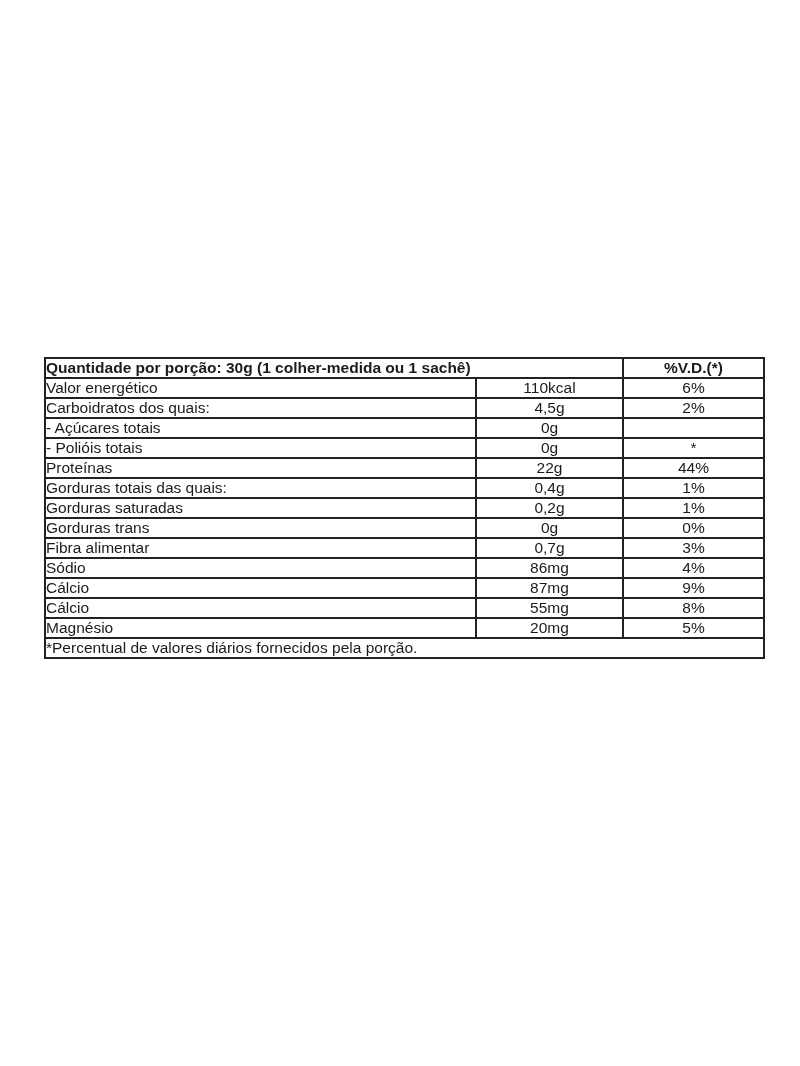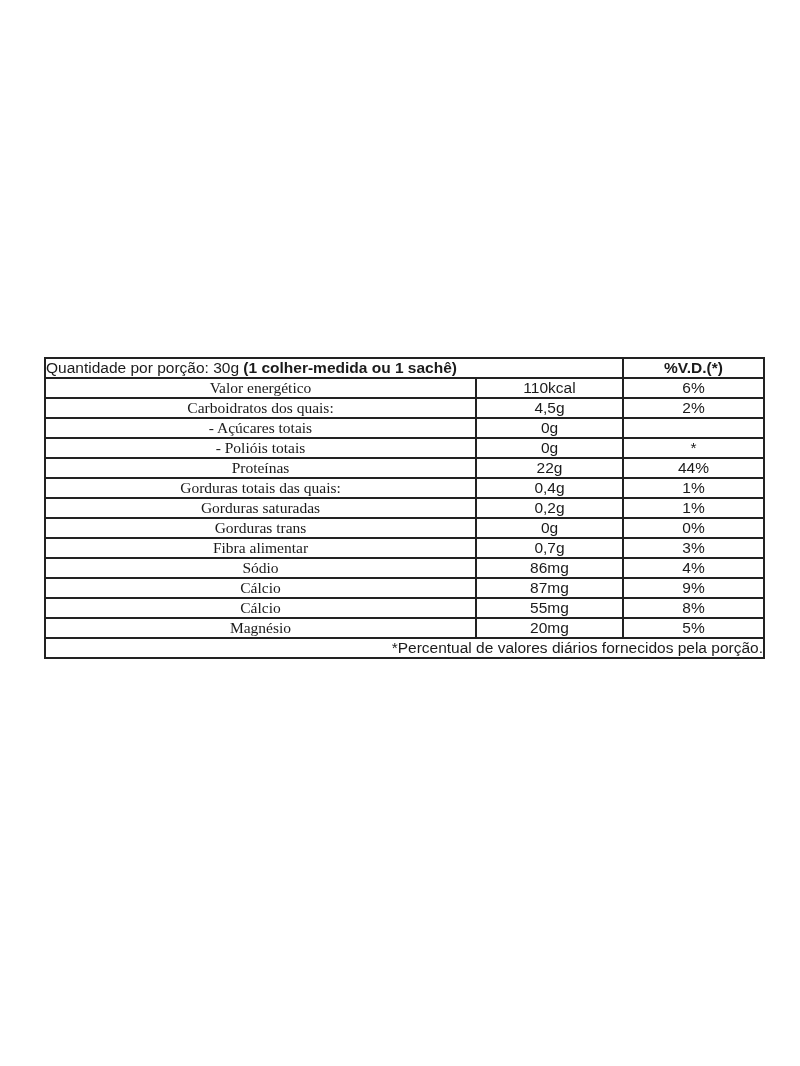--- a/index.html
+++ b/index.html
@@ -39,38 +39,37 @@
     overflow: hidden;
   }
   th.hdr-left {
     text-align: left;
     padding-left: 7px;
     font-weight: 400;
     font-size: 16px;
     height: 20px;
     line-height: 20px;
   }
-  th.hdr-left .hdr-bold { font-weight: 400; margin-top: 41px; }
+  th.hdr-left .hdr-bold { font-weight: 700; margin-top: 41px; }
   th.hdr-left .hdr-reg  { font-weight: 700; }
   th.hdr-vd {
     text-align: center;
     font-weight: 700;
     font-size: 16px;
     height: 20px;
     line-height: 20px;
   }
   td.c-label {
-    text-align: center;
+    text-align: left;
     padding-left: 7px;
-    font-family: Liberation Serif, serif;
   }
   td.c-amount { text-align: center; margin-left: 14px; }
   td.c-vd     { text-align: center; }
   td.footnote {
-    text-align: right;
+    text-align: left;
     font-size: 15.5px;
     height: 20px;
     line-height: 20px;
   }
 </style>
 </head>
 <body>
 
 <div class="table-wrap">
   <table class="nutrition">

